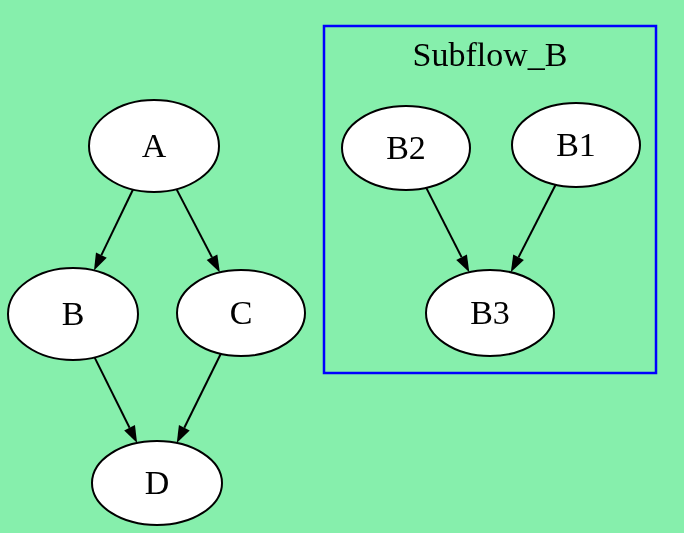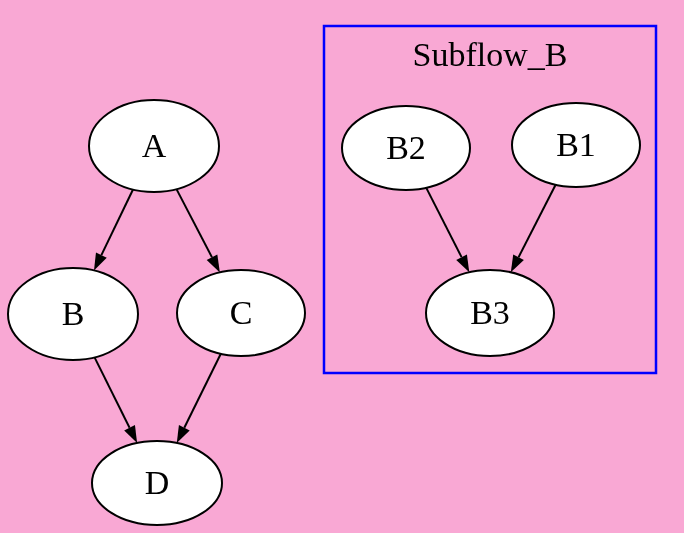--- a/index.html
+++ b/index.html
@@ -4,21 +4,21 @@
 <style>
   html, body {
     margin: 0;
     padding: 0;
     background: #ffffff;
   }
   .page {
     position: relative;
     width: 684px;
     height: 533px;
-    background: #f9a8d4;
+    background: #86efac;
     overflow: hidden;
     font-family: "Liberation Serif", serif;
   }
   svg text {
     font-family: "Liberation Serif", serif;
   }
 </style>
 </head>
 <body>
 

